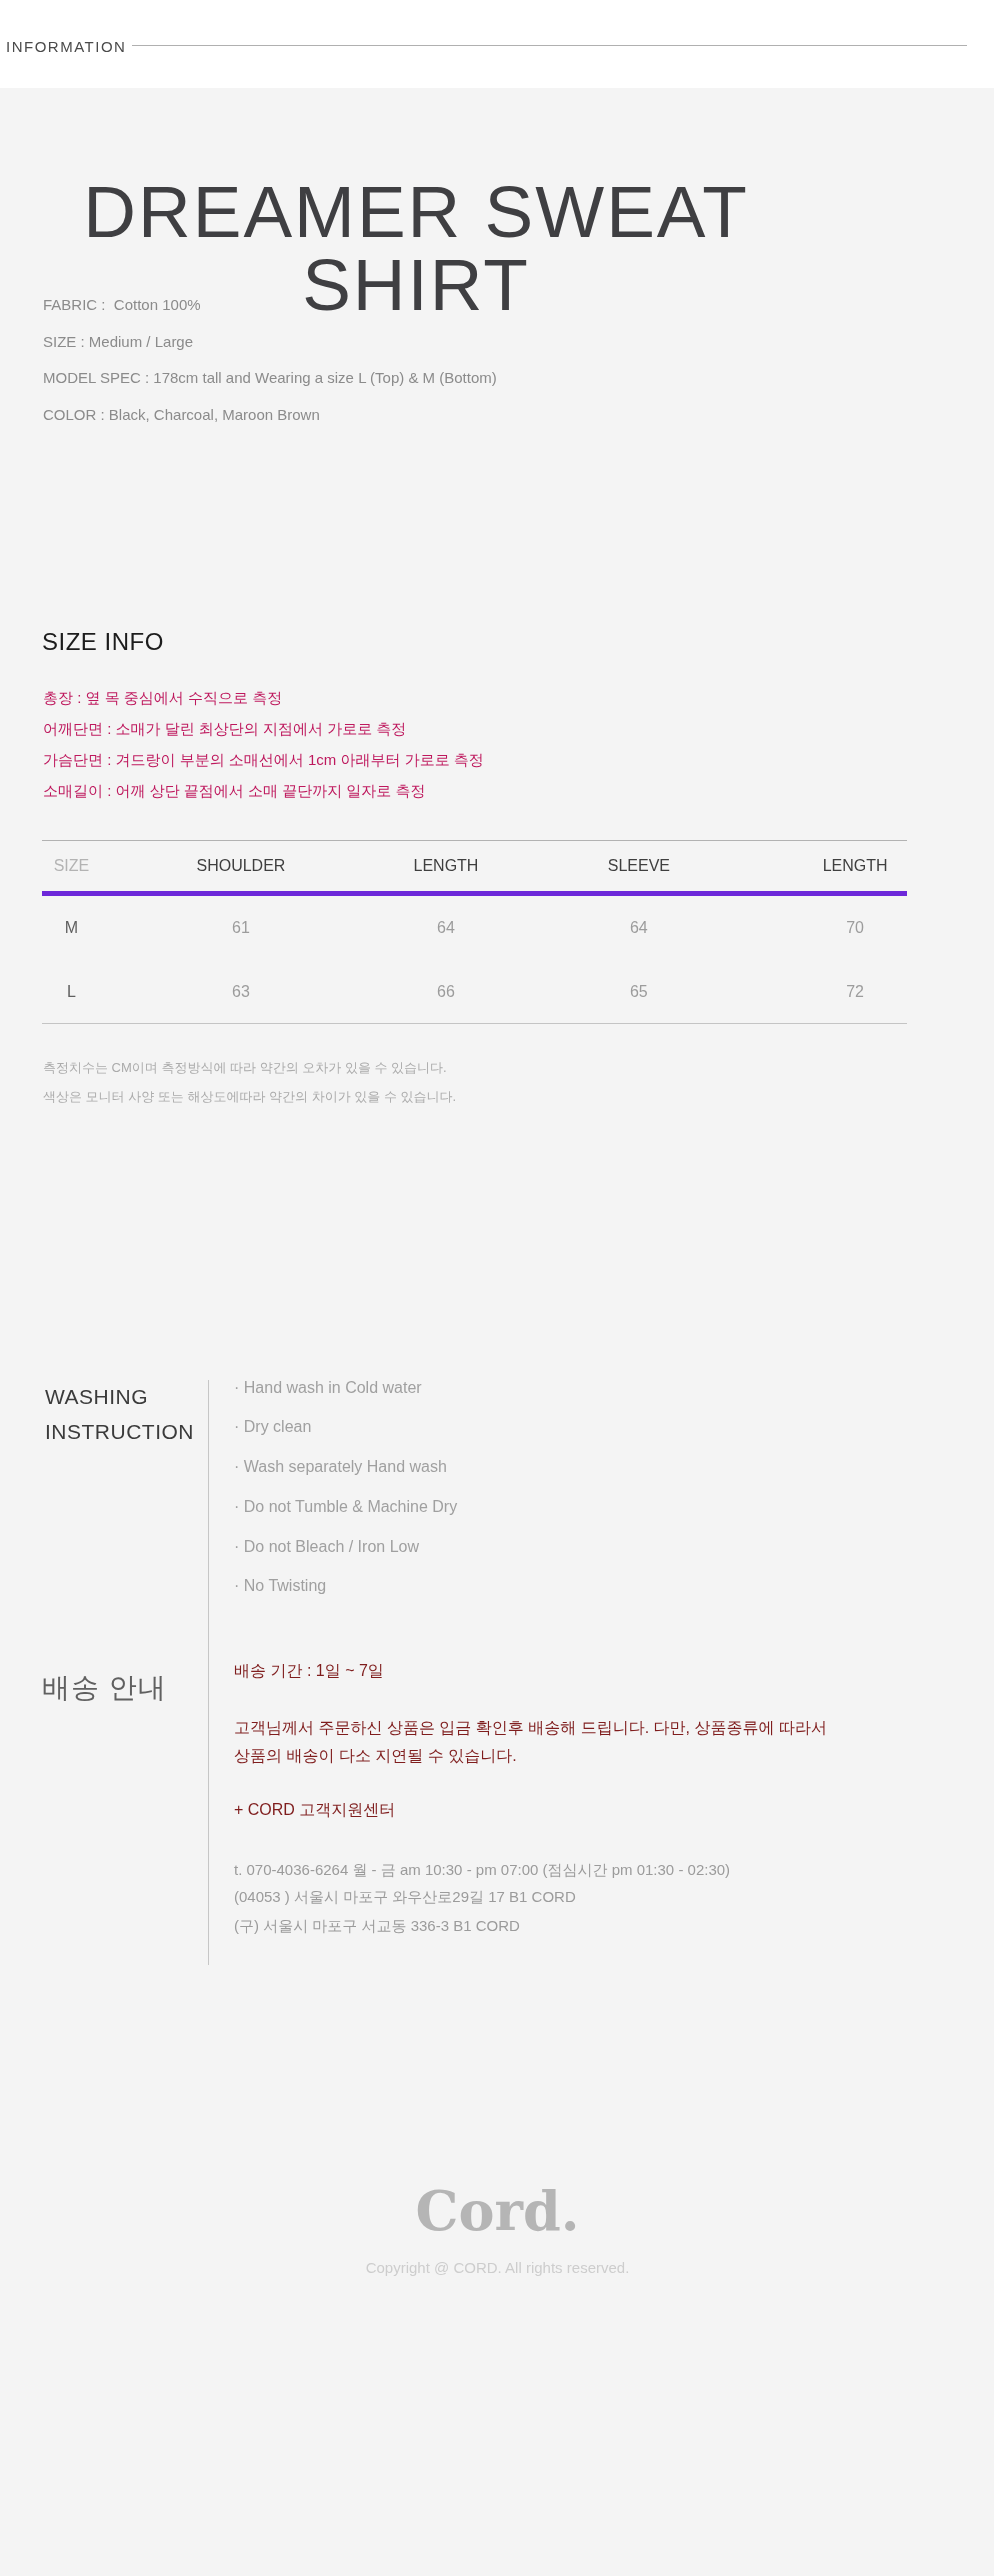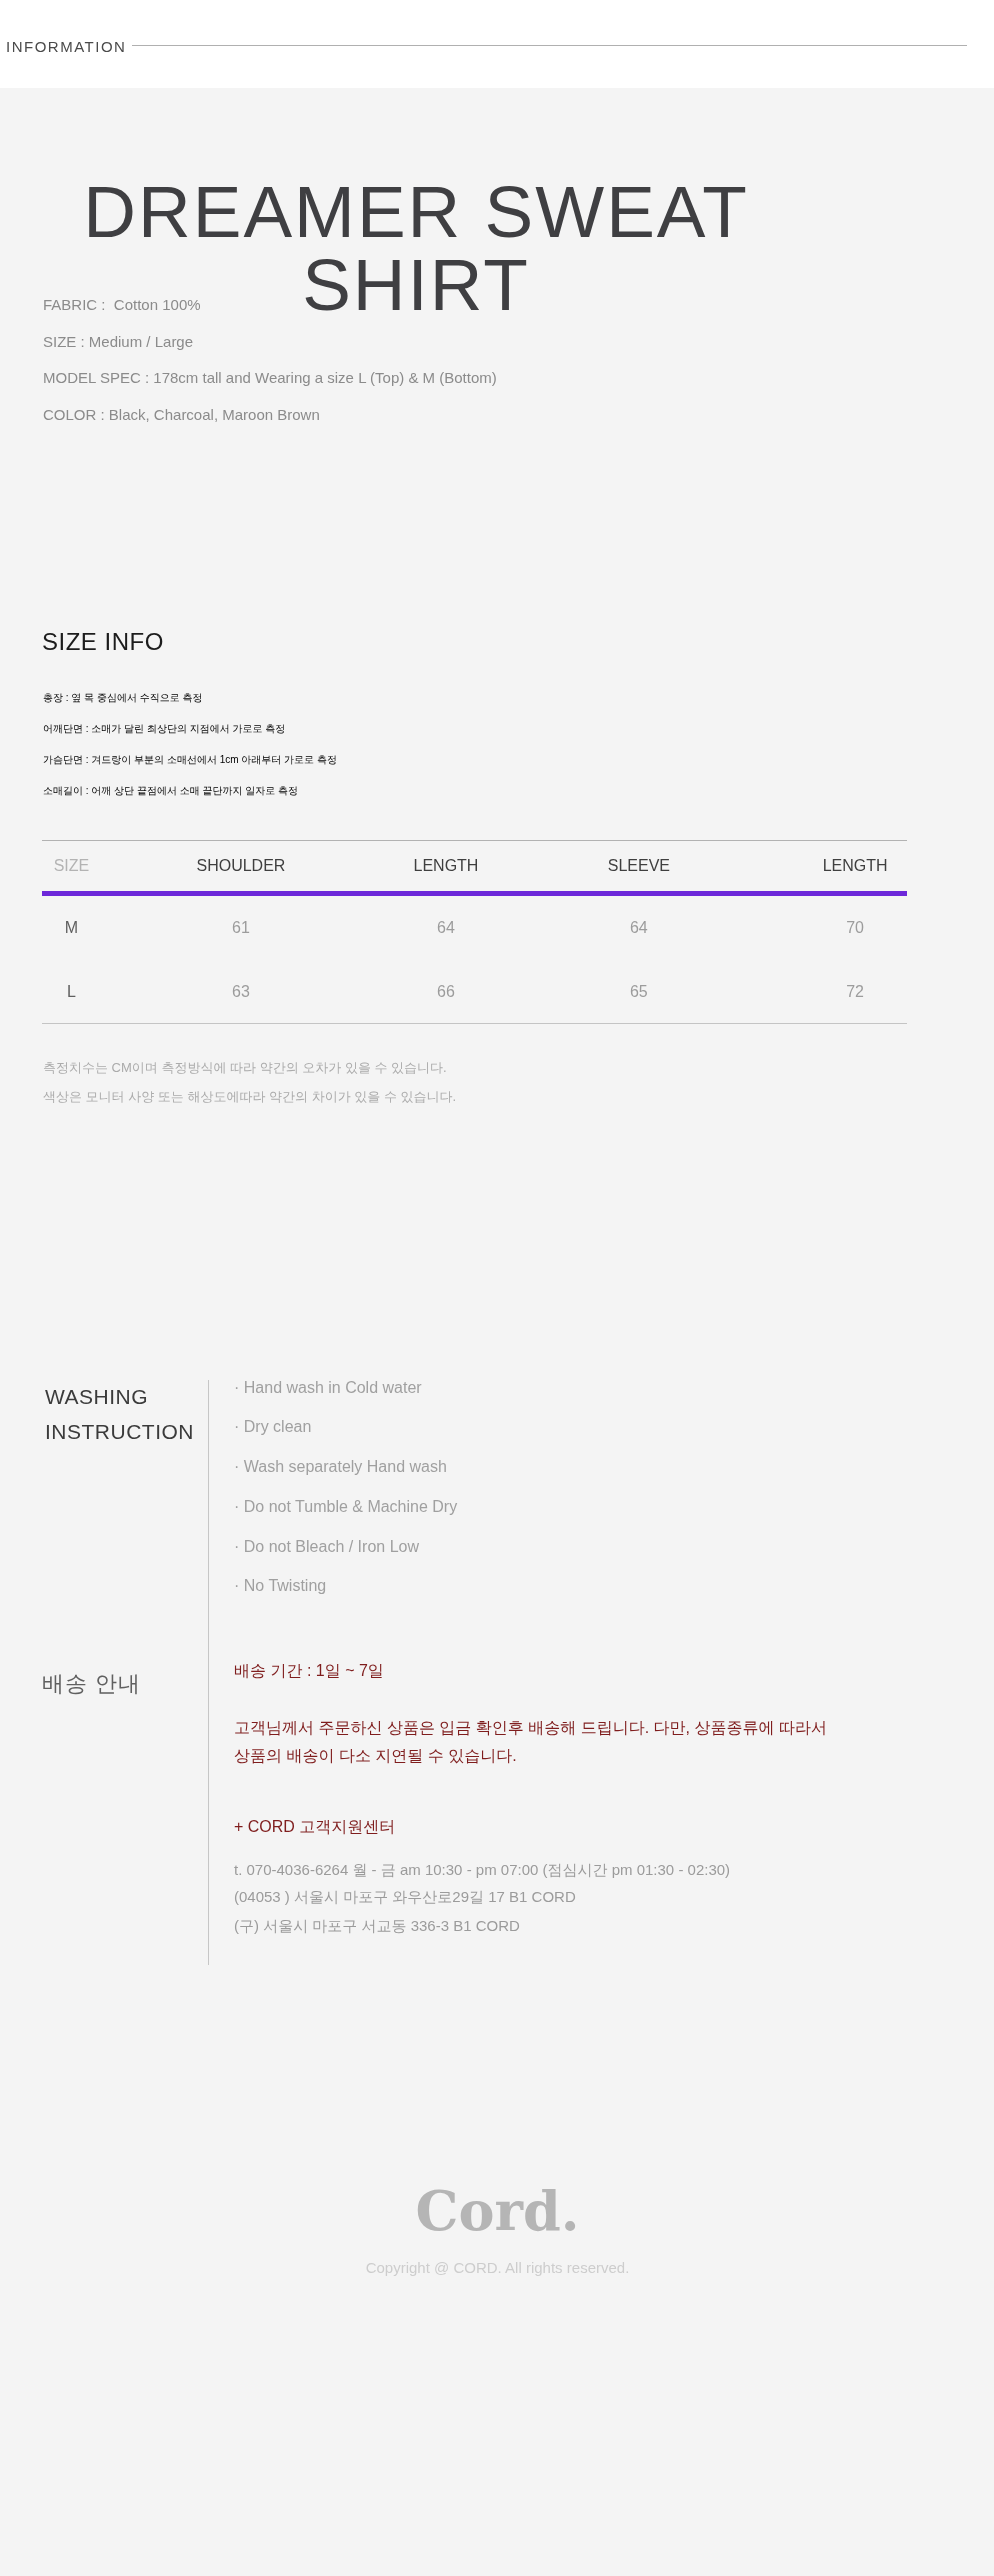--- a/index.html
+++ b/index.html
@@ -51,21 +51,21 @@
   .meta-2 { top: 367px; }
   .meta-3 { top: 404px; }
 
   
   .size-info-heading {
     position: absolute; left: 42px; top: 628px;
     font-size: 24px; color: #1c1c1c; letter-spacing: 0.5px;
   }
   .measure-note {
     position: absolute; left: 43px;
-    font-size: 10px; line-height: 18px; color: #000000;
+    font-size: 15px; line-height: 18px; color: #be185d;
   }
   .note-0 { top: 689px; }
   .note-1 { top: 720px; }
   .note-2 { top: 751px; }
   .note-3 { top: 782px; }
 
   
   .spec-table {
     position: absolute; left: 42px; top: 840px;
     width: 865px;
@@ -114,31 +114,31 @@
   }
   .wi-0 { top: 1378px; }
   .wi-1 { top: 1417px; }
   .wi-2 { top: 1457px; }
   .wi-3 { top: 1497px; }
   .wi-4 { top: 1537px; }
   .wi-5 { top: 1576px; }
 
   .shipping-heading {
     position: absolute; left: 42px; top: 1669px;
-    font-size: 22px; color: #606060; letter-spacing: 1px;
+    font-size: 28px; color: #606060; letter-spacing: 1px;
   }
   .ship-line {
     position: absolute; left: 234px;
     font-size: 16px; line-height: 20px; color: #7f1d1d;
   }
   .sl-0 { top: 1661px; }
   .sl-1 { top: 1689px; }
   .sl-2 { top: 1718px; }
   .sl-3 { top: 1746px; }
-  .ship-support { top: 1800px; margin-top: 17px; }
+  .ship-support { top: 1800px; }
   .contact-line {
     position: absolute; left: 234px;
     font-size: 15px; line-height: 20px; color: #9b9b9b;
   }
   .cl-0 { top: 1860px; }
   .cl-1 { top: 1887px; }
   .cl-2 { top: 1916px; }
 
   
   .footer-logo {

